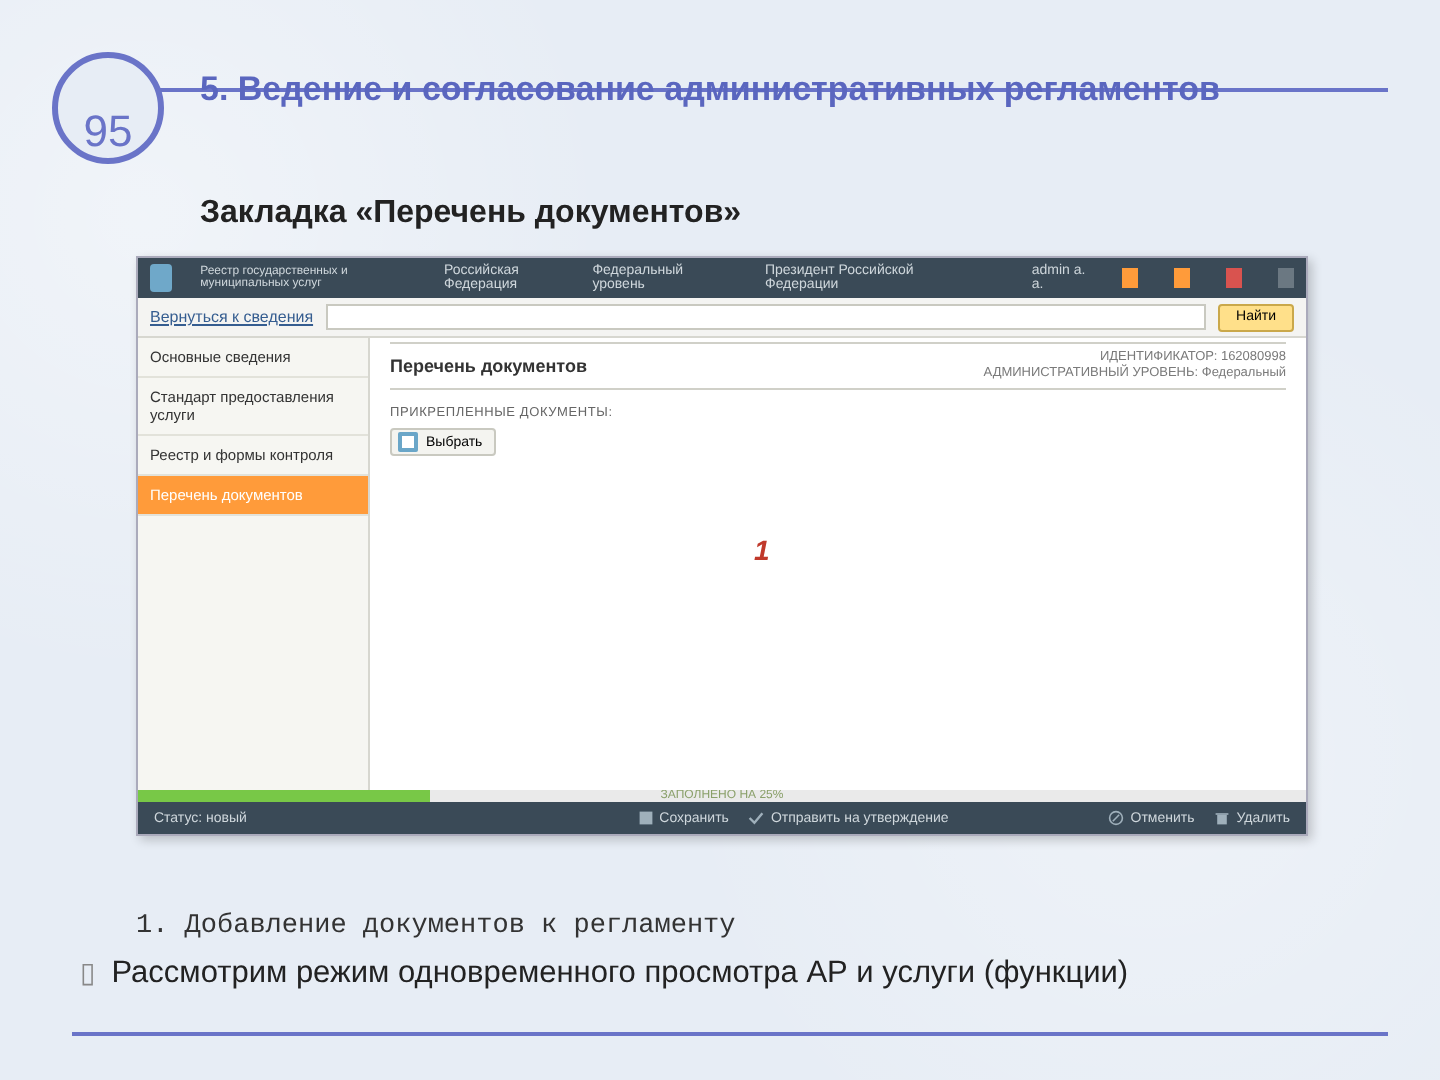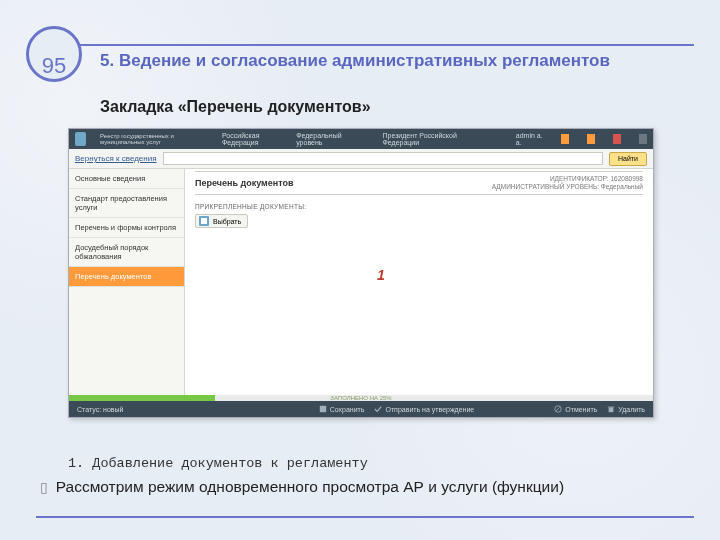--- a/index.html
+++ b/index.html
@@ -15,21 +15,21 @@
   .rule-bottom { position: absolute; bottom: 22px; left: 36px; right: 26px; height: 2px; background: #6a74c8; }
 
   .badge {
     position: absolute; top: 26px; left: 26px;
     width: 56px; height: 56px; border-radius: 50%;
     background: #e7edf5; border: 3px solid #6a74c8;
     display: flex; align-items: flex-end; justify-content: center;
     color: #6a74c8; font-size: 22px; font-weight: 400;
   }
 
-  .title { position: absolute; top: 50px; left: 100px; right: 30px;
+  .title { position: absolute; top: 34px; left: 100px; right: 30px;
     color: #5a66bf; font-weight: 700; font-size: 17px; line-height: 1.25; }
   .subtitle { position: absolute; top: 98px; left: 100px;
     color: #222; font-weight: 700; font-size: 16px; }
 
   .shot { position: absolute; top: 128px; left: 68px; width: 586px; height: 290px;
     background: #fff; border: 1px solid #aab; box-shadow: 2px 2px 5px rgba(0,0,0,0.2); }
 
   
   .topbar { height: 20px; background: #3a4a57; color: #cfd7dc; font-size: 7px;
     display: flex; align-items: center; padding: 0 6px; gap: 14px; }
@@ -118,22 +118,21 @@
   <div class="searchbar">
     <span class="link">Вернуться к сведения</span>
     <input placeholder="" style="">
     <span class="find">Найти</span>
   </div>
 
   <div class="appbody">
     <div class="sidebar">
       <div class="item">Основные сведения</div>
       <div class="item">Стандарт предоставления услуги</div>
-      <div class="item">Перечень и формы контроля</div>
-      <div class="item">Досудебный порядок обжалования</div>
+      <div class="item">Реестр и формы контроля</div>
       <div class="item active">Перечень документов</div>
     </div>
 
     <div class="main">
       <div class="meta">
         <div>ИДЕНТИФИКАТОР: 162080998</div>
         <div>АДМИНИСТРАТИВНЫЙ УРОВЕНЬ: Федеральный</div>
       </div>
       <hr>
       <div class="section">Перечень документов</div>

